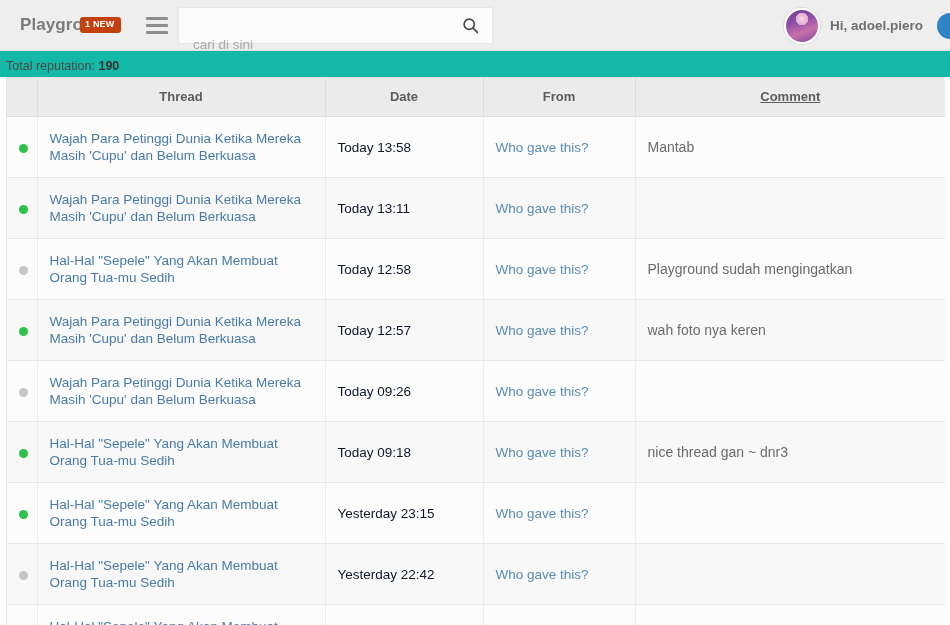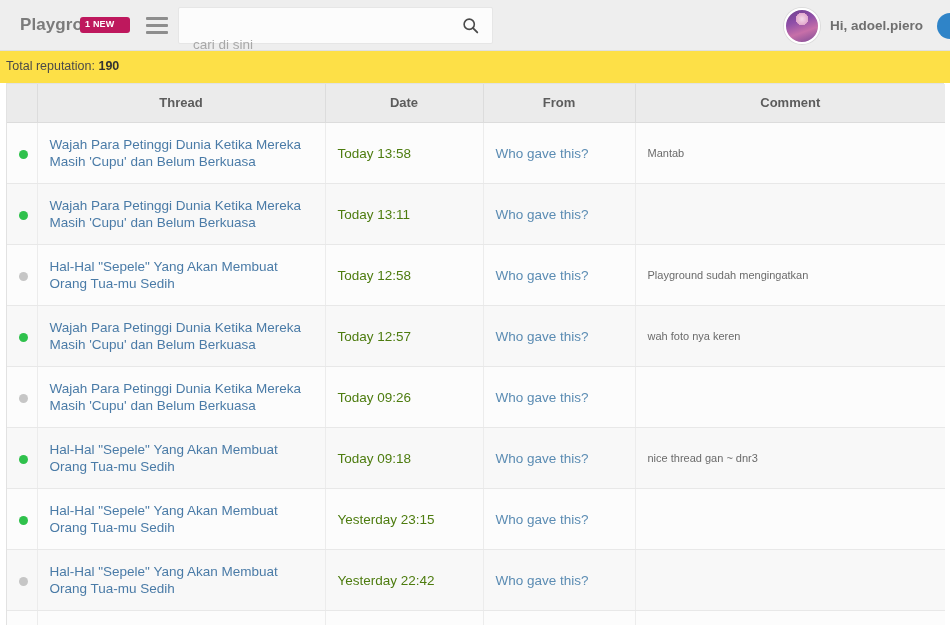--- a/index.html
+++ b/index.html
@@ -38,26 +38,26 @@
     font-size: 17px;
     font-weight: bold;
     color: #7b7b7b;
     letter-spacing: .1px;
     display: inline-block;
   }
   .brand-badge {
     position: absolute;
     left: 80px;
     top: 2px;
-    background: #be185d;
+    background: #c2410c;
     color: #fff;
     font-size: 9px;
     font-weight: bold;
     line-height: 1;
-    padding: 3px 15px 4px 5px;
+    padding: 3px 6px 4px 5px;
     border-radius: 3px;
     white-space: nowrap;
     letter-spacing: .2px;
   }
 
   .hamburger {
     width: 22px;
     height: 17px;
     margin-left: 6px;
     margin-right: 10px;
@@ -146,24 +146,24 @@
     height: 26px;
     border-radius: 50%;
     background: #2f84c8;
     margin-left: 14px;
     margin-right: -13px;
     flex: 0 0 auto;
   }
 
   
   .repline {
-    padding: 8px 0 10px 6px;
+    padding: 8px 0 4px 6px;
     font-size: 12.5px;
     color: #4a4a4a;
-    background: #fde047;
+    background: #14b8a6;
   }
   .repline b { color: #333; }
 
   
   .tablewrap {
     margin: 0 6px 0 6px;
     border: 1px solid #e2e2e2;
     border-bottom: 0;
     background: #fff;
     box-sizing: border-box;
@@ -178,21 +178,21 @@
     background: #ebebeb;
     text-align: center;
     font-size: 13px;
     font-weight: bold;
     color: #5c5c5c;
     padding: 11px 12px 12px 12px;
     border-right: 1px solid #dcdcdc;
     border-bottom: 1px solid #dcdcdc;
     box-sizing: border-box;
   }
-  table.rep thead th:last-child { border-right: 0; }
+  table.rep thead th:last-child { border-right: 0; text-decoration: underline; }
 
   col.c-dot     { width: 30px; }
   col.c-thread  { width: 288px; }
   col.c-date    { width: 158px; }
   col.c-from    { width: 152px; }
   col.c-comment { width: 310px; }
 
   table.rep tbody td {
     border-right: 1px solid #ececec;
     border-bottom: 1px solid #e8e8e8;
@@ -221,34 +221,34 @@
 
   .thread-link {
     color: #4a7ba7;
     text-decoration: none;
     font-size: 13.5px;
     line-height: 17px;
     display: block;
     cursor: pointer;
   }
   .date-cell {
-    color: #4d7c0f;
+    color: #0f172a;
     font-size: 13.5px;
     white-space: nowrap;
   }
   .from-link {
     color: #5b8cb3;
     text-decoration: none;
     font-size: 13.5px;
     cursor: pointer;
     margin-top: 16px;
   }
   .comment-cell {
     color: #6b6b6b;
-    font-size: 11px;
+    font-size: 14px;
   }
 </style>
 </head>
 <body>
 
 <div class="topbar">
 
   <div class="brand">
     <span class="brand-name">Playground</span>
     <span class="brand-badge">1 NEW</span>

